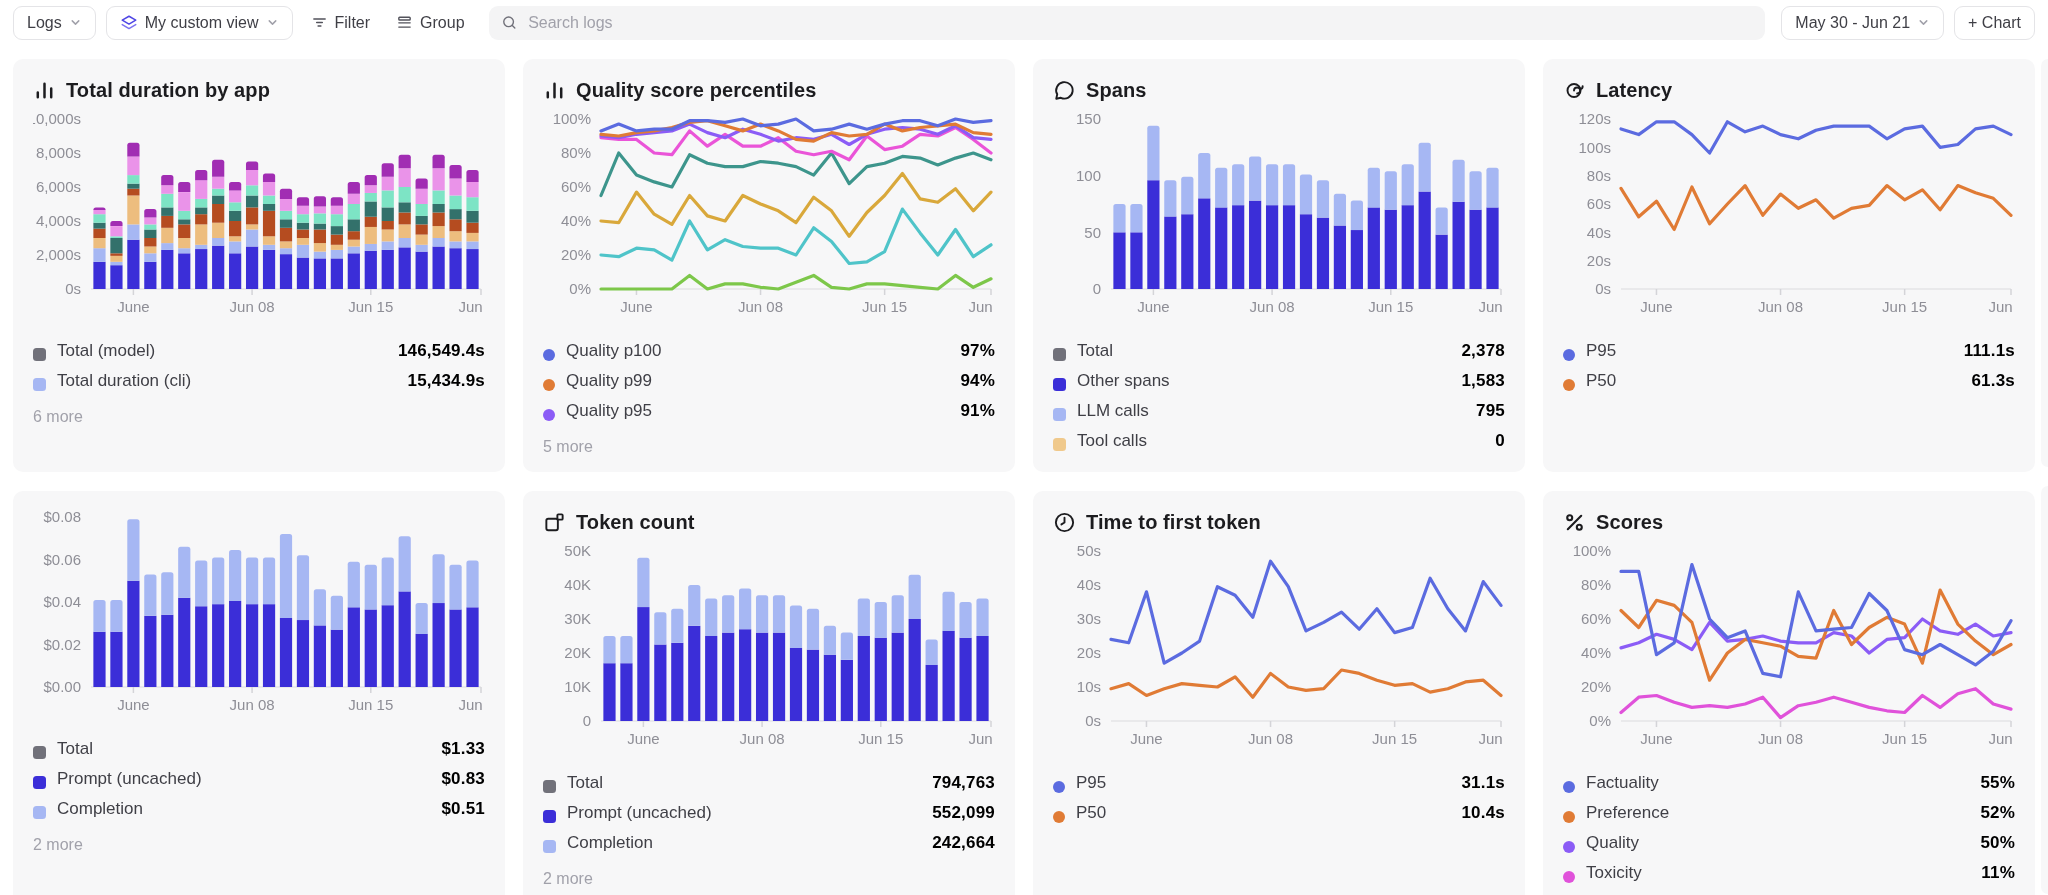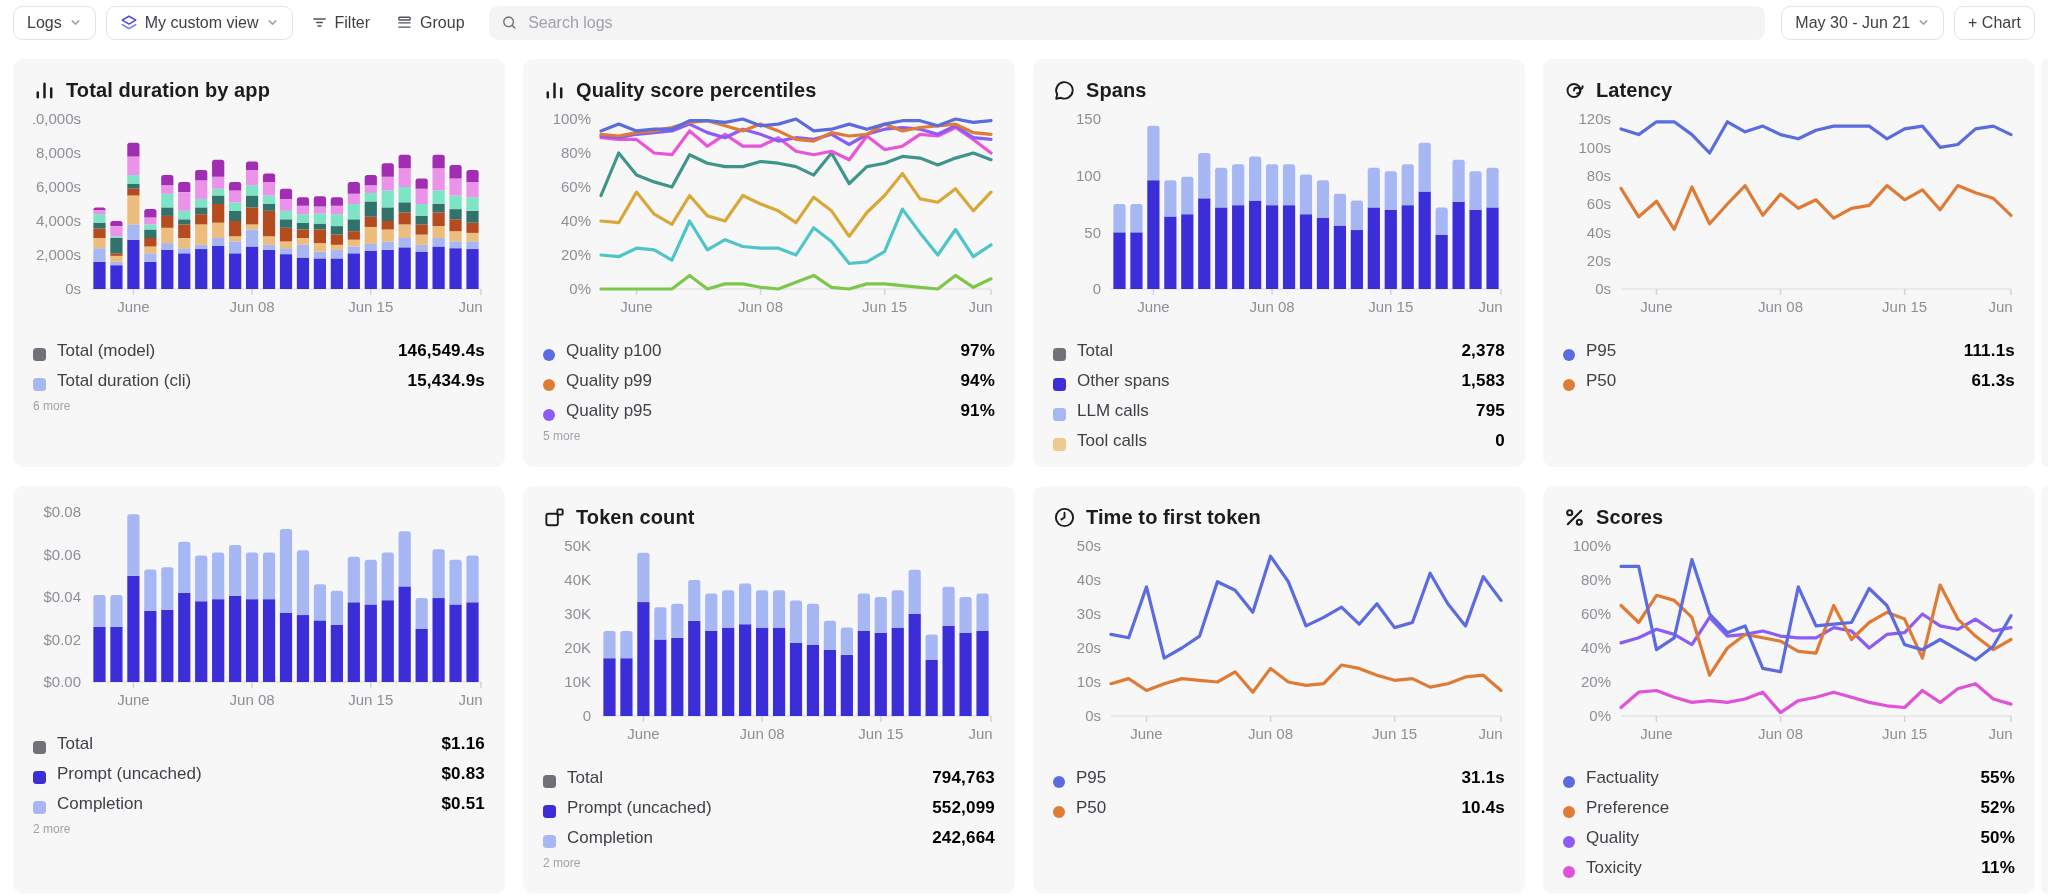--- a/index.html
+++ b/index.html
@@ -26,21 +26,21 @@
   .card-icon{width:23px;height:23px;flex:none;display:inline-flex;align-items:center;justify-content:center;color:#1c1c1f}
   .card-icon svg{width:23px;height:23px}
   .card-title{font-size:20px;font-weight:600;color:#1c1c1f;letter-spacing:.1px}
   svg.chart{display:block;width:452px;height:212px;overflow:hidden}
   svg.chart text{font-family:"Liberation Sans","DejaVu Sans",sans-serif;font-size:15px;fill:#8e8e96}
   .legend{margin-top:10px}
   .lrow{display:flex;align-items:flex-end;height:30px;font-size:17px;color:#3f3f46}
   .lmark{width:13px;height:13px;border-radius:3.5px;margin-right:11px;flex:none}
   .lmark.dot{width:12px;height:12px;border-radius:50%}
   .lval{margin-left:auto;font-weight:700;color:#000000;letter-spacing:.2px}
-  .more{margin-top:8px;font-size:12px;color:#a1a1aa;cursor:pointer;width:max-content}
+  .more{margin-top:17px;font-size:16px;color:#a1a1aa;cursor:pointer;width:max-content}
   .sliver{position:absolute;left:2041px;width:7px;background:#f7f7f8;border-radius:10px 0 0 10px}
   .sliver.r1{top:59px;height:408px}
   .sliver.r2{top:486px;height:408px}
 </style>
 </head>
 <body>
 
 <header class="toolbar">
   <button class="btn">
     <span>Logs</span>
@@ -570,21 +570,21 @@
         <path d="M399.5043478260869 96.0625 L399.5043478260869 49.6875 Q399.5043478260869 47.1875 402.0043478260869 47.1875 L409.21304347826083 47.1875 Q411.71304347826083 47.1875 411.71304347826083 49.6875 L411.71304347826083 96.0625 Z" fill="#a6b7f3"></path>
         <rect x="416.46086956521737" y="102.4375" width="12.208695652173912" height="77.5625" fill="#3b2ed8"></rect>
         <path d="M416.46086956521737 102.4375 L416.46086956521737 60.312500000000014 Q416.46086956521737 57.812500000000014 418.96086956521737 57.812500000000014 L426.16956521739127 57.812500000000014 Q428.66956521739127 57.812500000000014 428.66956521739127 60.312500000000014 L428.66956521739127 102.4375 Z" fill="#a6b7f3"></path>
         <rect x="433.4173913043478" y="100.3125" width="12.208695652173912" height="79.6875" fill="#3b2ed8"></rect>
         <path d="M433.4173913043478 100.3125 L433.4173913043478 56.062500000000014 Q433.4173913043478 53.562500000000014 435.9173913043478 53.562500000000014 L443.1260869565217 53.562500000000014 Q445.6260869565217 53.562500000000014 445.6260869565217 56.062500000000014 L445.6260869565217 100.3125 Z" fill="#a6b7f3"></path>
       </svg>
     <div class="legend">
         <div class="lrow">
           <span class="lmark" style="background: rgb(113, 113, 122);"></span>
           <span>Total</span>
-          <span class="lval">$1.16</span>
+          <span class="lval">$1.33</span>
         </div>
         <div class="lrow">
           <span class="lmark" style="background: rgb(59, 46, 216);"></span>
           <span>Prompt (uncached)</span>
           <span class="lval">$0.83</span>
         </div>
         <div class="lrow">
           <span class="lmark" style="background: rgb(166, 183, 243);"></span>
           <span>Completion</span>
           <span class="lval">$0.51</span>

